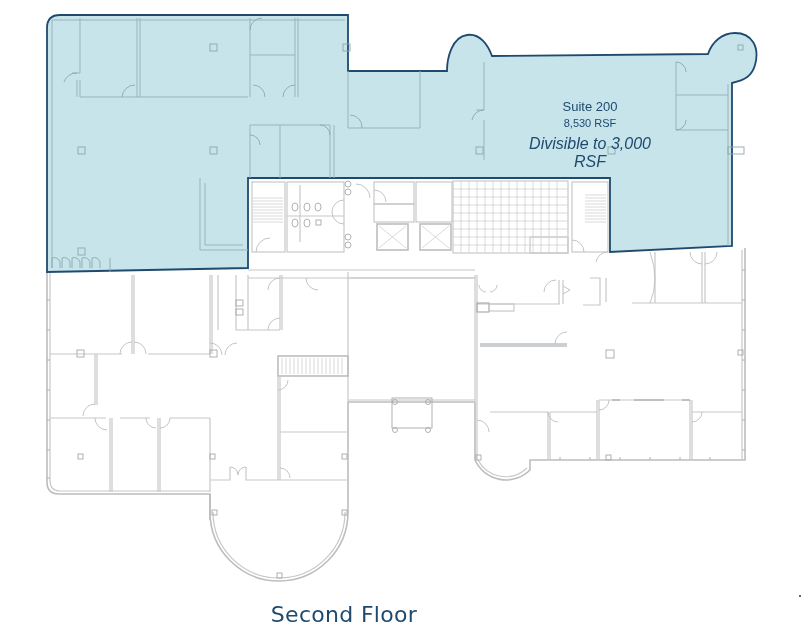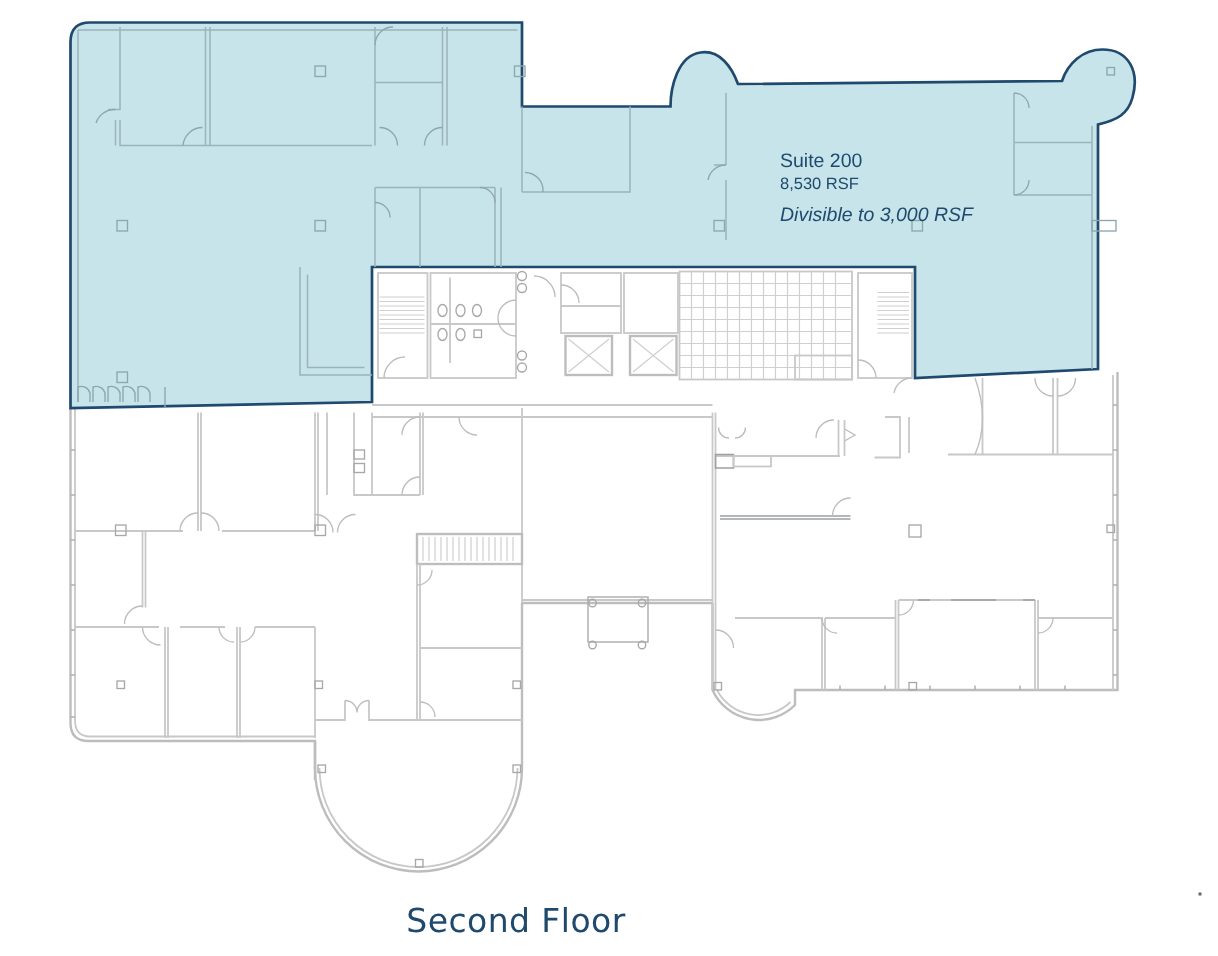--- a/index.html
+++ b/index.html
@@ -8,24 +8,24 @@
   .wall { fill: none; stroke: #c8c8c8; stroke-width: 1.2; }
   .wall2 { fill: none; stroke: #bdbdbd; stroke-width: 1.6; }
   .wall-dark { fill: none; stroke: #9aa0a3; stroke-width: 1; }
   .inner { fill: none; stroke: #9bb3b9; stroke-width: 1; }
   .suite-fill { fill: #c6e4ea; stroke: #1f4a6e; stroke-width: 1.8; }
   .col { fill: none; stroke: #a8a8a8; stroke-width: 0.9; }
   .col-blue { fill: none; stroke: #8ea7ae; stroke-width: 0.9; }
   .grid { stroke: #cfcfcf; stroke-width: 0.8; }
   .door { fill: none; stroke: #bdbdbd; stroke-width: 0.9; }
   .door-blue { fill: none; stroke: #8ea7ae; stroke-width: 0.9; }
-  .suite-label { position: absolute; left: 520px; width: 140px; color: #1f4a6e; font-family: "Liberation Sans", sans-serif; }
+  .suite-label { position: absolute; left: 520px; width: 140px; text-align: center; color: #1f4a6e; font-family: "Liberation Sans", sans-serif; }
   .suite-name { top: 99px; font-size: 13px; }
   .suite-area { top: 117px; font-size: 11px; }
-  .suite-note { top: 135px; font-size: 13px; font-style: italic; }
+  .suite-note { top: 135px; font-size: 16px; font-style: italic; }
   .floor-title { position: absolute; left: 0; width: 688px; top: 602px; text-align: center; font-size: 22px; color: #1f4a6e; font-family: "DejaVu Sans", sans-serif; letter-spacing: 0.3px; }
   .tiny-mark { position: absolute; left: 799px; top: 595px; width: 2px; height: 2px; background: #666; }
 </style>
 </head>
 <body>
 
 <svg id="plan" viewBox="0 0 812 637" xmlns="http://www.w3.org/2000/svg">
 
   <g>
 

